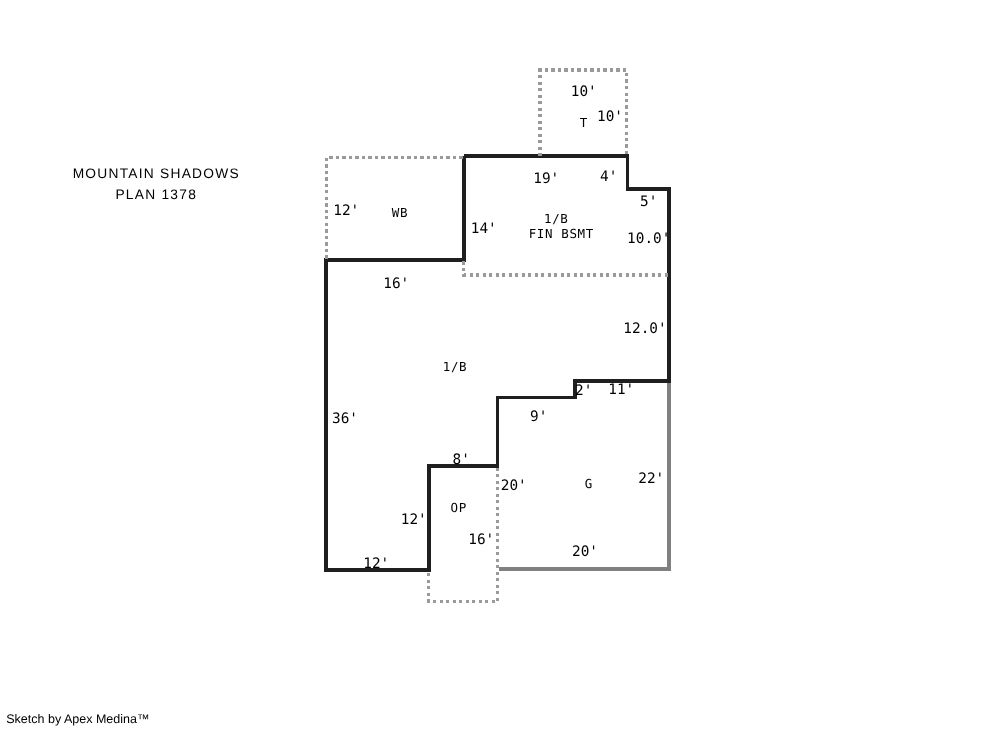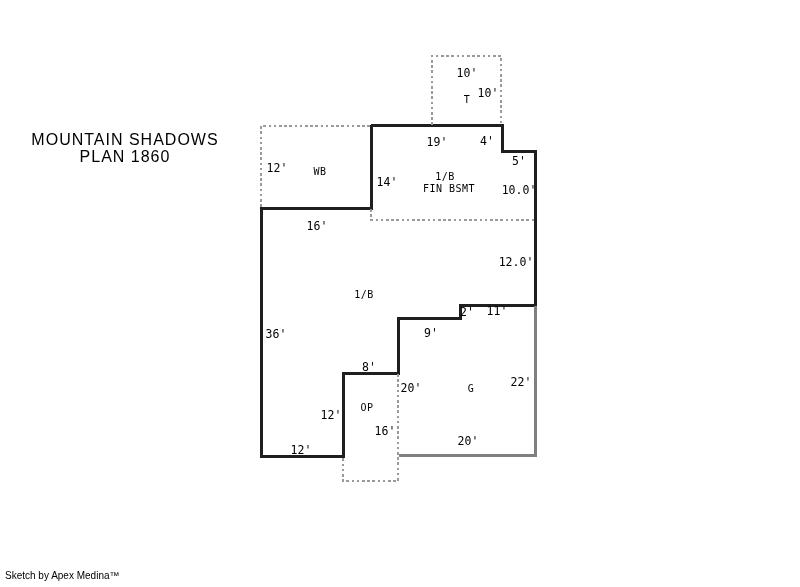--- a/index.html
+++ b/index.html
@@ -11,21 +11,21 @@
     overflow: hidden;
     font-family: "Liberation Sans", sans-serif;
   }
   .title-block {
     position: absolute;
     left: 30px;
     top: 131px;
     width: 190px;
     text-align: center;
     color: #000000;
-    font-size: 16px;
+    font-size: 11px;
     letter-spacing: 1px;
     line-height: 17px;
     white-space: nowrap;
   }
   .plan-svg {
     position: absolute;
     left: 0;
     top: 0;
   }
   .plan-svg text {
@@ -44,21 +44,21 @@
     text-align: right;
   }
 </style>
 </head>
 <body>
 
 <div class="canvas">
 
   <div class="title-block">
     <div>MOUNTAIN SHADOWS</div>
-    <div>PLAN 1860</div>
+    <div>PLAN 1378</div>
   </div>
 
   <svg id="plan-svg" class="plan-svg" width="800" height="587" viewBox="0 0 800 587" xmlns="http://www.w3.org/2000/svg">
       <polyline points="371,125 502,125 502,151 535,151 535,305 460,305 460,318 398,318 398,373 343,373 343,456 261,456 261,208 371,208 371,125" fill="none" stroke="#1f1f1f" stroke-width="3" shape-rendering="crispEdges"></polyline>
       <polyline points="432,125 432,56 501,56 501,125" fill="none" stroke="#9a9a9a" stroke-width="2.5" shape-rendering="crispEdges" stroke-dasharray="2.6 2.6"></polyline>
       <polyline points="370,126 261,126 261,207" fill="none" stroke="#9a9a9a" stroke-width="2.5" shape-rendering="crispEdges" stroke-dasharray="2.6 2.6"></polyline>
       <polyline points="371,209 371,220 534,220" fill="none" stroke="#9a9a9a" stroke-width="2.5" shape-rendering="crispEdges" stroke-dasharray="2.6 2.6"></polyline>
       <polyline points="398,374 398,481 343,481 343,458" fill="none" stroke="#9a9a9a" stroke-width="2.5" shape-rendering="crispEdges" stroke-dasharray="2.6 2.6"></polyline>
       <polyline points="535,306 535,455 399,455" fill="none" stroke="#808080" stroke-width="3" shape-rendering="crispEdges"></polyline>
       <text x="467" y="73" text-anchor="middle" dominant-baseline="central" class="dim">10'</text>

